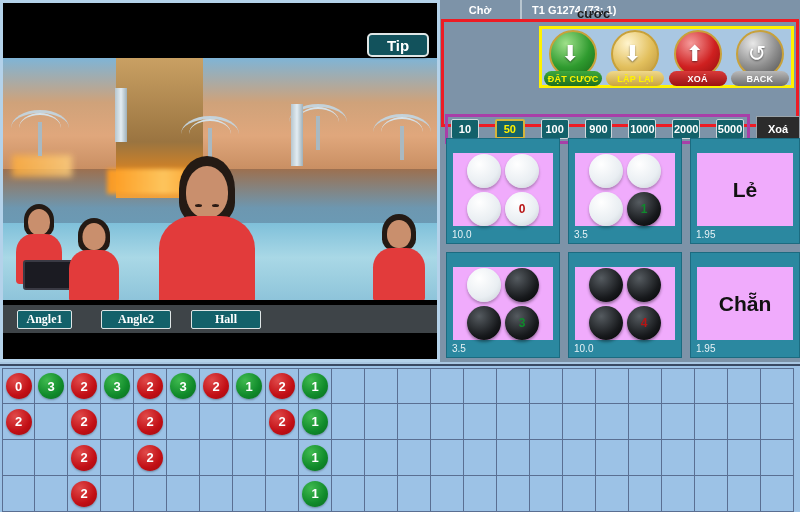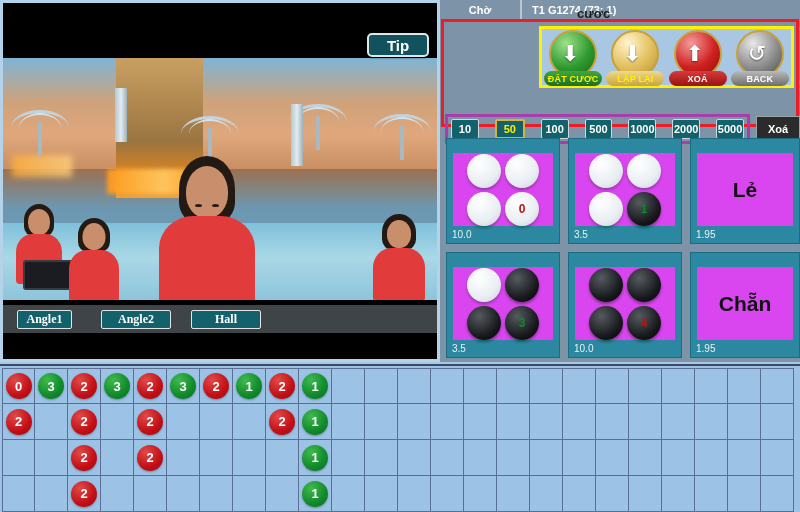--- a/index.html
+++ b/index.html
@@ -147,21 +147,21 @@
     background:#2b2b2b; border:1px solid #9aa4aa; color:#fff; font-size:11px;
     font-weight:bold; display:flex; align-items:center; justify-content:center; cursor:pointer; }
 
   
   .tilegrid{ position:absolute; left:446px; top:138px; width:350px; height:222px;
     display:grid; grid-template-columns:114px 114px 110px; grid-template-rows:106px 106px;
     gap:8px 8px; }
   .tile{ background:#2b88a0; border:1px solid #1c6b80; display:flex; flex-direction:column;
     cursor:pointer; }
   .tile-top{ height:14px; }
-  .tile-face{ flex:1; margin:0 6px; background:#d946ef; display:flex;
+  .tile-face{ flex:1; margin:0 6px; background:#f0abfc; display:flex;
     align-items:center; justify-content:center; }
   .tile-odds{ height:17px; color:#e6f2f6; font-size:10px; padding-left:5px;
     display:flex; align-items:center; }
   .discs{ display:grid; grid-template-columns:34px 34px; grid-template-rows:34px 34px; gap:4px; }
   .disc{ width:34px; height:34px; border-radius:50%; position:relative;
     display:flex; align-items:center; justify-content:center;
     font-size:12px; font-weight:bold; }
   .disc-w{ background:radial-gradient(circle at 36% 30%, #ffffff, #e9eef2 60%, #c6cdd3 100%);
     box-shadow:0 2px 3px rgba(0,0,0,.28); }
   .disc-b{ background:radial-gradient(circle at 36% 30%, #555b60, #17191c 62%, #000 100%);
@@ -295,21 +295,21 @@
           </div>
 
         </div>
       </div>
 
       <div class="chipbox">
         <div class="chiprow">
           <div class="chip">10</div>
           <div class="chip sel">50</div>
           <div class="chip">100</div>
-          <div class="chip">500</div>
+          <div class="chip">900</div>
           <div class="chip">1000</div>
           <div class="chip">2000</div>
           <div class="chip">5000</div>
         </div>
       </div>
 
       <div class="clear-chip">Xoá</div>
     </div>
   </div>
 

